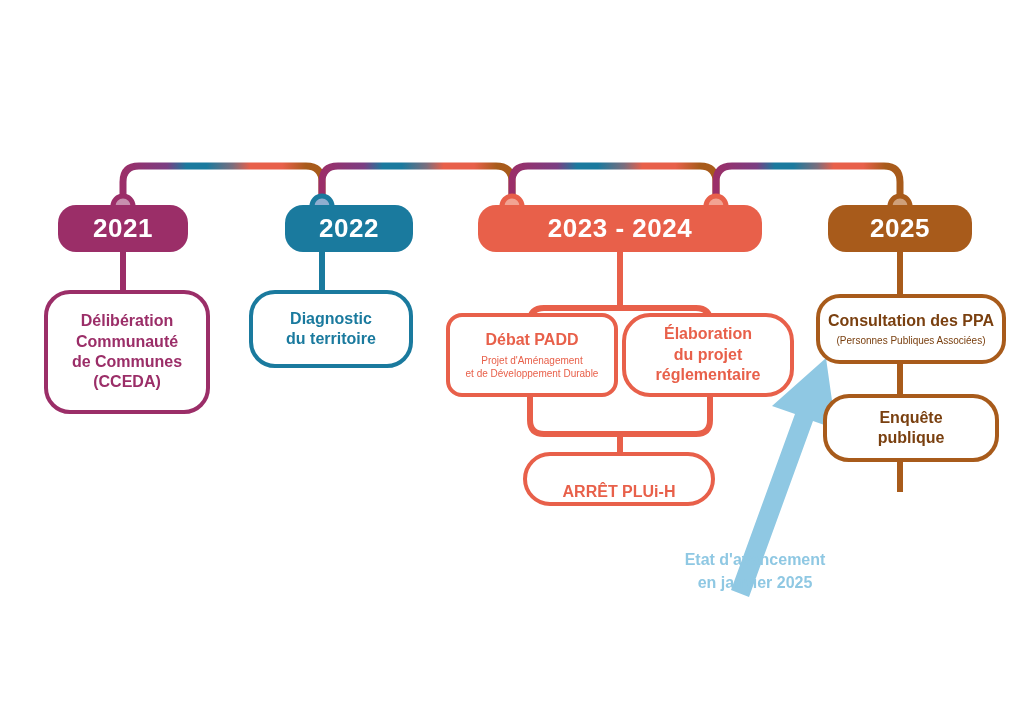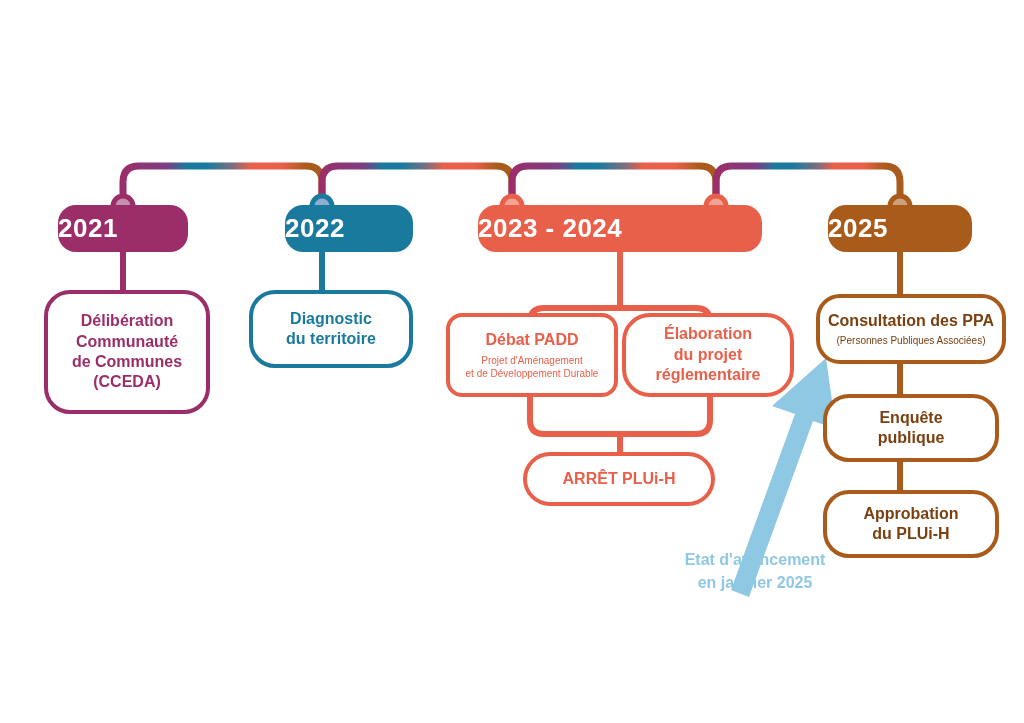--- a/index.html
+++ b/index.html
@@ -25,20 +25,21 @@
     width: 1024px;
     height: 723px;
     pointer-events: none;
   }
 
   
   .year-pill {
     position: absolute;
     display: flex;
     align-items: center;
+    justify-content: center;
     border-radius: 18px;
     color: #ffffff;
     font-size: 26px;
     font-weight: bold;
     letter-spacing: 0.5px;
     z-index: 4;
   }
 
   
   .step-box {
@@ -163,41 +164,36 @@
     <div class="step-sub" style="white-space:pre-line;">Projet d'Aménagement
 et de Développement Durable</div>
   </div>
   <div class="step-box" style="left:622px; top:313px; width:172px; height:84px; border-radius:28px;
               border-color:#E8604A; color:#E8604A;">
     <div class="step-title" style="white-space:pre-line;">Élaboration
 du projet
 réglementaire</div>
   </div>
   <div class="step-box" style="left:523px; top:452px; width:192px; height:54px; border-radius:27px;
-              border-color:#E8604A; color:#E8604A;">
+              border-color:#E8604A; color:#E8604A;justify-content:flex-end;">
     <div class="step-title" style="white-space:pre-line;">ARRÊT PLUi-H</div>
   </div>
 
   <div class="year-pill" style="left:828px; top:205px; width:144px; height:47px; background:#A85B1B;">
     <span>2025</span>
   </div>
   <div class="step-box" style="left:816px; top:294px; width:190px; height:70px; border-radius:24px;
               border-color:#A85B1B; color:#7A4010;">
     <div class="step-title" style="white-space:pre-line;">Consultation des PPA</div>
     <div class="step-sub" style="white-space:pre-line;">(Personnes Publiques Associées)</div>
   </div>
   <div class="step-box" style="left:823px; top:394px; width:176px; height:68px; border-radius:26px;
               border-color:#A85B1B; color:#7A4010;">
     <div class="step-title" style="white-space:pre-line;">Enquête
 publique</div>
   </div>
-  <div class="step-box" style="left:823px; top:490px; width:176px; height:68px; border-radius:26px;
-              border-color:#A85B1B; color:#7A4010;">
-    <div class="step-title" style="white-space:pre-line;">Approbation
-du PLUi-H</div>
-  </div>
 
   <div class="annotation" style="left:640px; top:548px; width:230px;">
     <div>Etat d'avancement</div>
     <div>en janvier 2025</div>
   </div>
 
 </div>
 
 </body></html>

